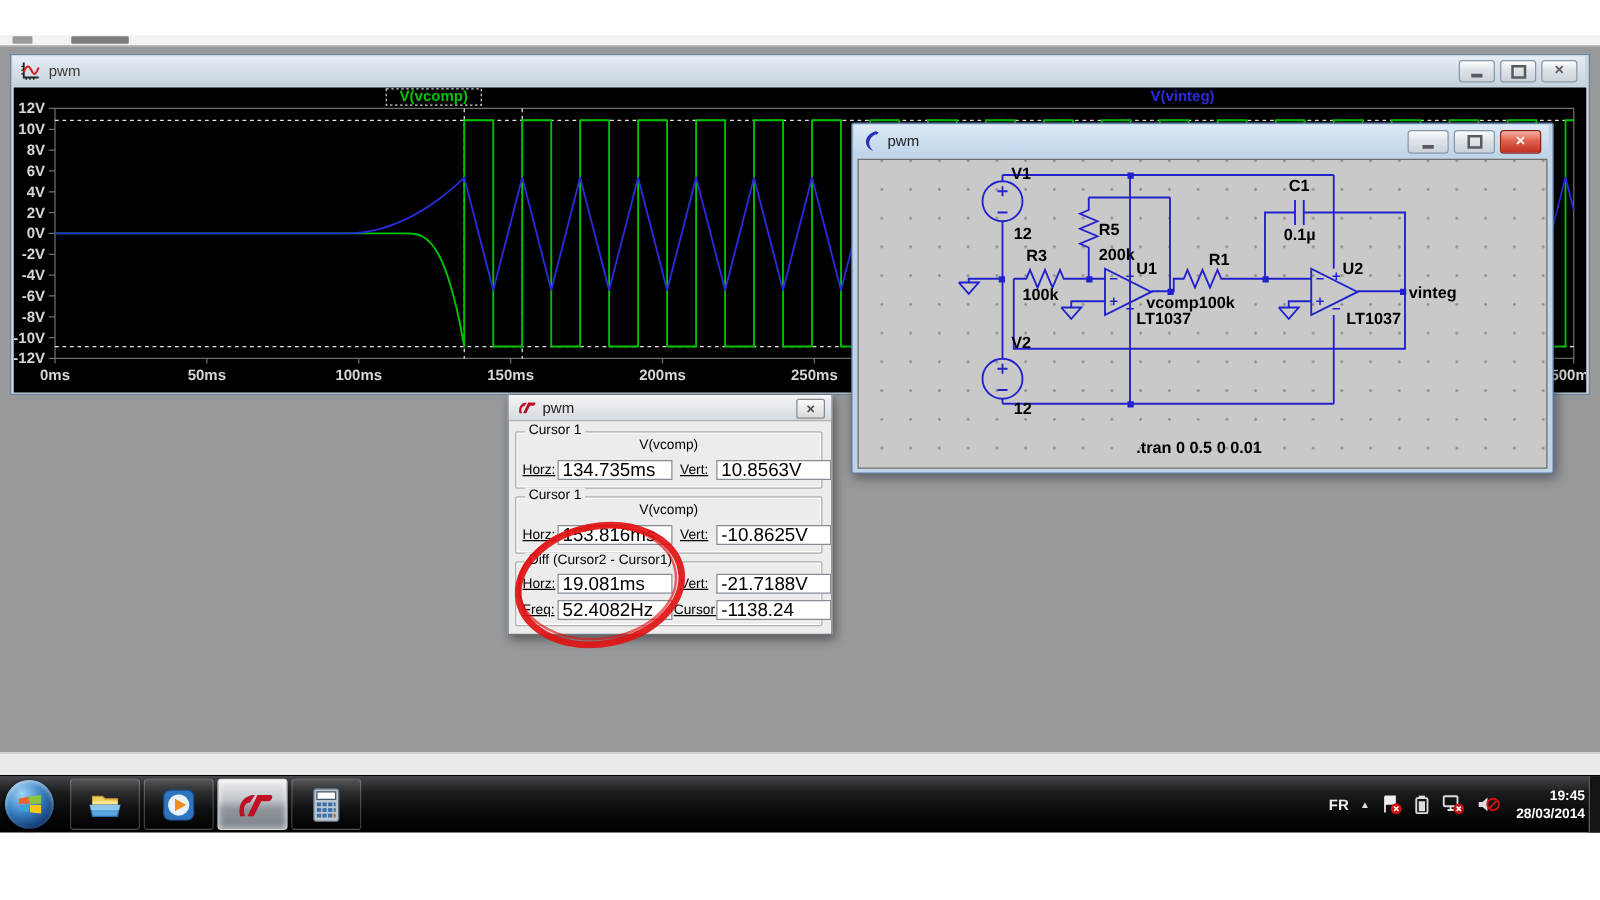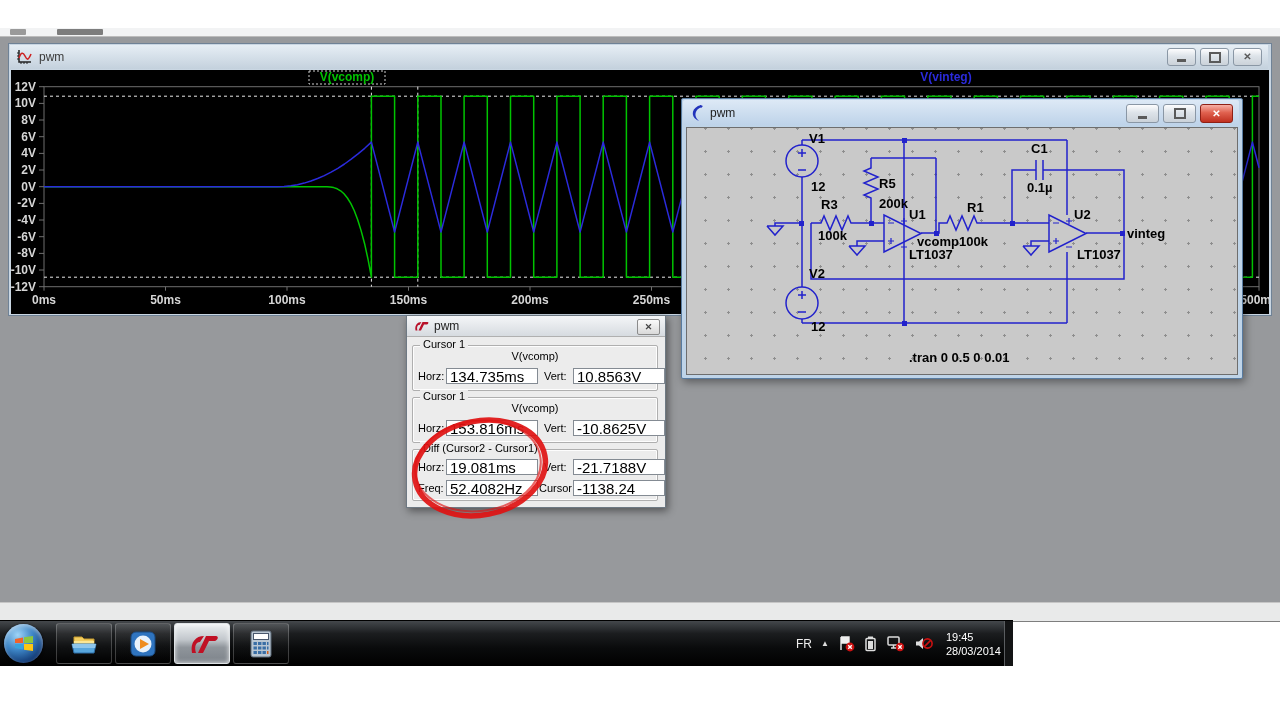--- a/index.html
+++ b/index.html
@@ -56,46 +56,46 @@
   .dlg-title .t-label{font-size:12px;color:#222;margin-left:5px;}
   .dlg-close{position:absolute;right:5px;top:3px;width:21px;height:14px;border:1px solid #8b8b8b;border-radius:2px;
              background:linear-gradient(#fbfbfb,#d9d9d9);display:flex;align-items:center;justify-content:center;
              font-size:9px;font-weight:bold;color:#444;}
   .grp{position:absolute;left:5px;width:244px;border:1px solid #afafaf;border-radius:2px;
        box-shadow:inset 0 0 0 1px #fdfdfd;}
   .grp-label{position:absolute;top:-8px;left:7px;background:#ececec;padding:0 3px;}
   .grp1{top:29px;height:44px;} .grp2{top:81px;height:44px;} .grp3{top:133px;height:50px;}
   .center-sig{position:absolute;left:0;width:100%;text-align:center;top:4px;}
   .frow{position:absolute;left:0;width:100%;height:16px;}
-  .flabel{position:absolute;top:2px;}
+  .flabel{position:absolute;top:2px;text-decoration:underline;}
   .fl1{left:5px;} .fl2{left:131px;}
   .fin{position:absolute;top:0;height:14px;width:84px;border:1px solid #848b93;background:#fff;
        font-size:15px;font-family:"Liberation Sans",sans-serif;padding:0 3px;color:#000;}
   .fi1{left:33px;} .fi2{left:160px;}
 
   
   .redmark{left:398px;top:380px;z-index:6;pointer-events:none;}
 
   
-  .taskbar{left:0;top:592px;width:1013px;height:45px;z-index:10;
-           background:linear-gradient(#44484c,#1b1d1f 28%,#0a0b0c 60%,#000);border-top:1px solid #000;}
+  .taskbar{left:0;top:592px;width:1280px;height:45px;z-index:10;
+           background:linear-gradient(#44484c,#1b1d1f 28%,#0a0b0c 60%,#000);border-top:1px solid #000;font-weight:bold;}
   .tb-left{position:absolute;left:4px;top:0;height:45px;display:flex;align-items:center;gap:3px;}
   .orb{width:39px;height:39px;border-radius:50%;margin-right:10px;
        background:radial-gradient(circle at 35% 28%,#9fd4f7,#3d85c6 40%,#123a75 75%,#061a38);
        box-shadow:inset 0 2px 4px rgba(255,255,255,.55),0 1px 3px #000;
        display:flex;align-items:center;justify-content:center;}
   .tbbtn{width:54px;height:39px;border:1px solid rgba(255,255,255,.22);border-radius:3px;
          background:linear-gradient(rgba(255,255,255,.12),rgba(255,255,255,.03) 50%,rgba(0,0,0,.15));
          display:flex;align-items:center;justify-content:center;}
   .tbactive{background:linear-gradient(#eceff1,#c2c7cc 40%,#8f959b 60%,#7d838a);
             border:1px solid #dfe3e6;box-shadow:inset 0 0 5px rgba(255,255,255,.8);}
   .tray{position:absolute;right:12px;top:0;height:45px;display:flex;align-items:center;gap:9px;color:#eee;}
   .tray .lang{font-size:12px;}
   .tray .hid{font-size:8px;color:#ddd;}
-  .clock{text-align:left;font-size:11px;line-height:14px;color:#fff;margin-left:4px;}
+  .clock{text-align:right;font-size:11px;line-height:14px;color:#fff;margin-left:4px;}
   .showdesk{position:absolute;right:0;top:0;width:8px;height:45px;background:#131415;border-left:1px solid #5a5d60;}
 </style>
 </head>
 <body>
 
 <div class="screen">
 
   <div class="abs topstrip">
     <div class="topfrag" style="left:10px;width:16px;"></div>
     <div class="topfrag" style="left:57px;width:46px;background:#7d7d7d;"></div>

